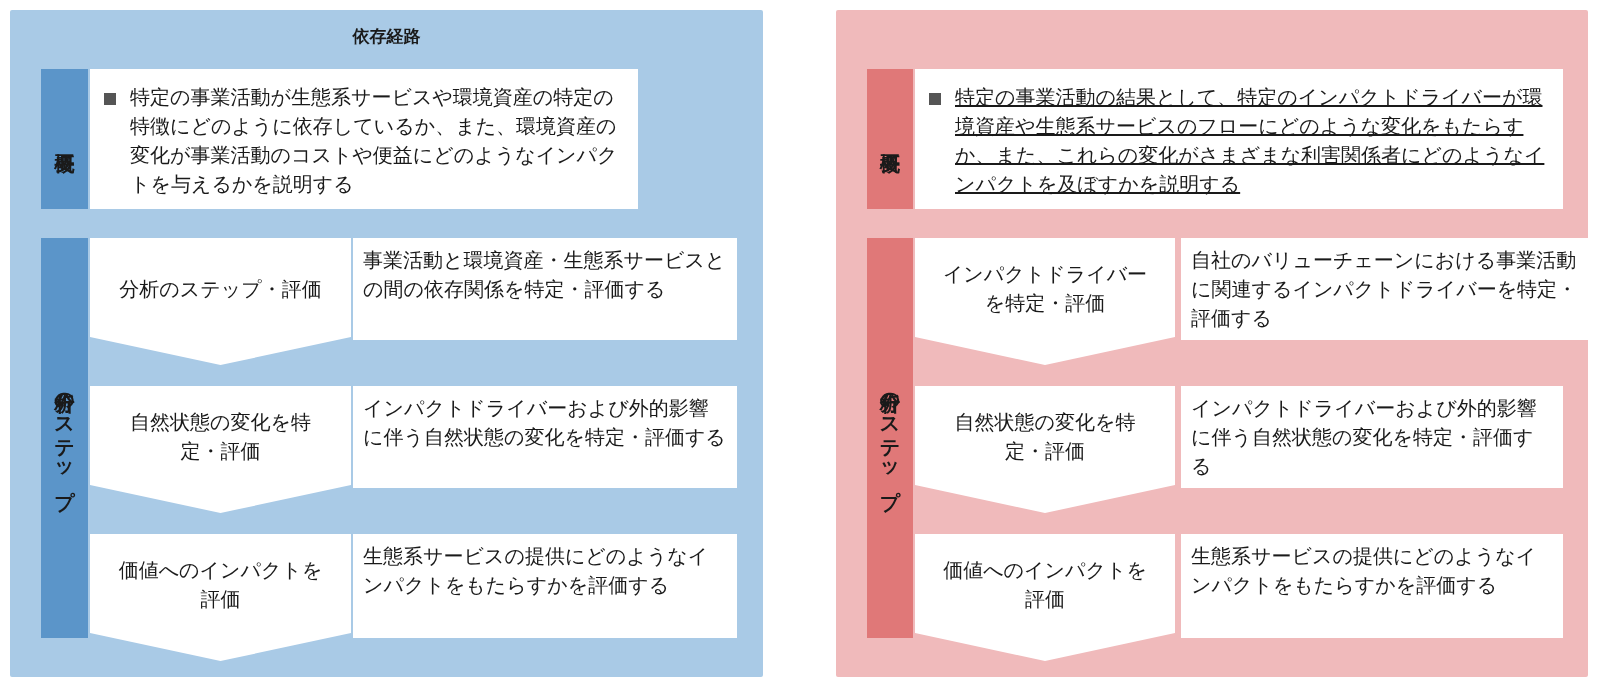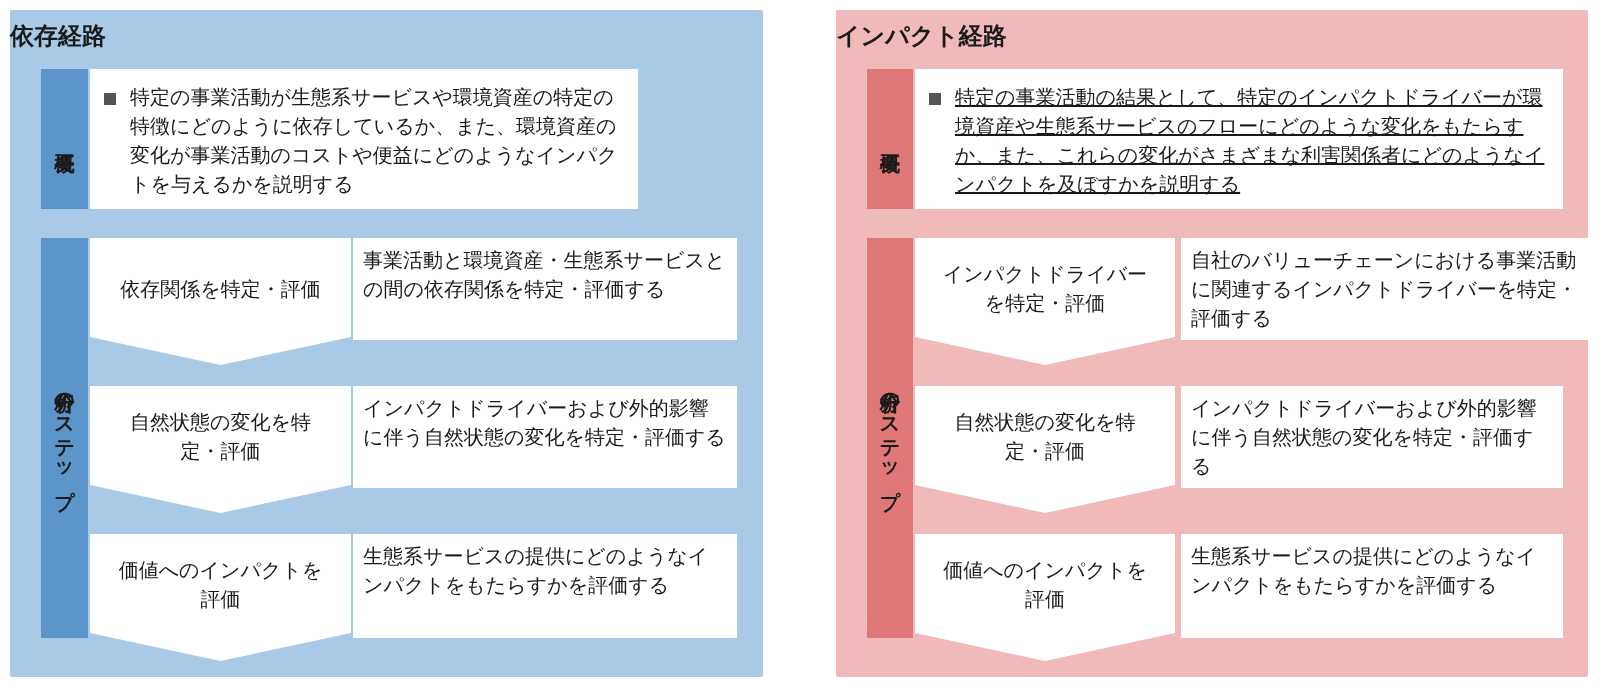--- a/index.html
+++ b/index.html
@@ -1,22 +1,22 @@
 <!DOCTYPE html>
 <html><head>
 <meta charset="utf-8">
 <style>
   html, body { margin:0; padding:0; background:#ffffff; }
   body { width:1600px; height:687px; position:relative; overflow:hidden;
          font-family:"DejaVu Sans", "Liberation Sans", sans-serif; color:#1a1a1a; }
   .panel { position:absolute; top:10px; height:667px; border-radius:2px; }
   .panel.left  { left:10px;  width:753px; background:#a9cae6; }
   .panel.right { left:836px; width:752px; background:#f0babb; }
-  .panel-title { position:absolute; top:12px; left:0; right:0; text-align:left;
-                 font-size:24px; font-weight:bold; line-height:28px; }
+  .panel-title { position:absolute; top:12px; left:0; right:0; text-align:center;
+                 font-size:17px; font-weight:bold; line-height:28px; }
   .vlabel { position:absolute; display:flex; align-items:center; justify-content:center;
             font-size:20px; font-weight:bold; line-height:23px; text-align:center;
             writing-mode:vertical-rl; text-orientation:upright; letter-spacing:1px; }
   .left .vlabel  { background:#5b95c9; }
   .right .vlabel { background:#e07878; }
   .overview-box { position:absolute; background:#fff; top:59px; height:140px;
                   box-sizing:border-box; padding:14px 10px 0 40px; font-size:20px; line-height:29px; }
   .bullet { position:absolute; left:14px; top:24px; width:12px; height:12px; background:#555; }
   .step { position:absolute; }
   .step-shape { position:absolute; left:0; top:0; background:#fff;
@@ -35,39 +35,38 @@
   <div class="vlabel" style="left:31px; top:59px; width:47px; height:140px;">概要</div>
   <div class="overview-box" style="left:80px; width:548px;">
     <span class="bullet"></span>
     <span>特定の事業活動が生態系サービスや環境資産の特定の特徴にどのように依存しているか、また、環境資産の変化が事業活動のコストや便益にどのようなインパクトを与えるかを説明する</span>
   </div>
 
   <div class="vlabel" style="left:31px; top:228px; width:47px; height:400px;">分析のステップ</div>
 
   <div class="step" style="left:80px; top:228px;">
     <div class="step-shape" style="width:261px; height:127px;"></div>
-    <div class="step-label" style="width:261px; height:102px;">依存関係を特定・評価</div>
+    <div class="step-label" style="width:261px; height:102px;">分析のステップ・評価</div>
     <div class="step-detail" style="left:263px; top:0; width:384px; height:102px;">事業活動と環境資産・生態系サービスとの間の依存関係を特定・評価する</div>
   </div>
 
   <div class="step" style="left:80px; top:376px;">
     <div class="step-shape" style="width:261px; height:127px;"></div>
     <div class="step-label" style="width:261px; height:102px; padding:0 30px; box-sizing:border-box;">自然状態の変化を特定・評価</div>
     <div class="step-detail" style="left:263px; top:0; width:384px; height:102px;">インパクトドライバーおよび外的影響に伴う自然状態の変化を特定・評価する</div>
   </div>
 
   <div class="step" style="left:80px; top:524px;">
     <div class="step-shape" style="width:261px; height:127px;"></div>
     <div class="step-label" style="width:261px; height:102px; padding:0 20px; box-sizing:border-box;">価値へのインパクトを評価</div>
     <div class="step-detail" style="left:263px; top:0; width:384px; height:104px;">生態系サービスの提供にどのようなインパクトをもたらすかを評価する</div>
   </div>
 </div>
 
 <div class="panel right">
-  <div class="panel-title">インパクト経路</div>
 
   <div class="vlabel" style="left:31px; top:59px; width:46px; height:140px;">概要</div>
   <div class="overview-box" style="left:79px; width:648px;text-decoration:underline;">
     <span class="bullet"></span>
     <span>特定の事業活動の結果として、特定のインパクトドライバーが環境資産や生態系サービスのフローにどのような変化をもたらすか、また、これらの変化がさまざまな利害関係者にどのようなインパクトを及ぼすかを説明する</span>
   </div>
 
   <div class="vlabel" style="left:31px; top:228px; width:46px; height:400px;">分析のステップ</div>
 
   <div class="step" style="left:79px; top:228px;">

